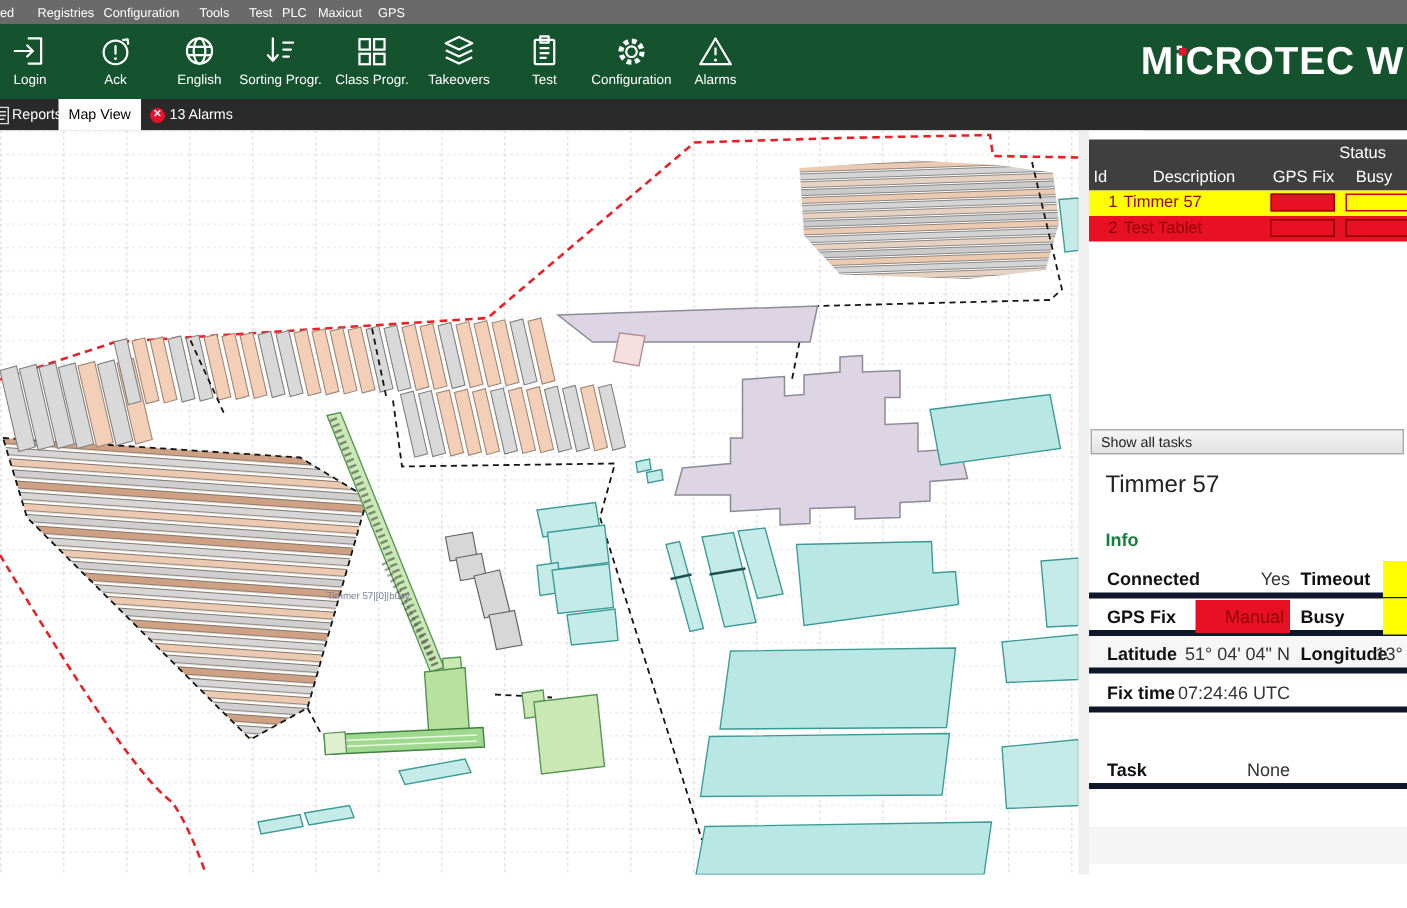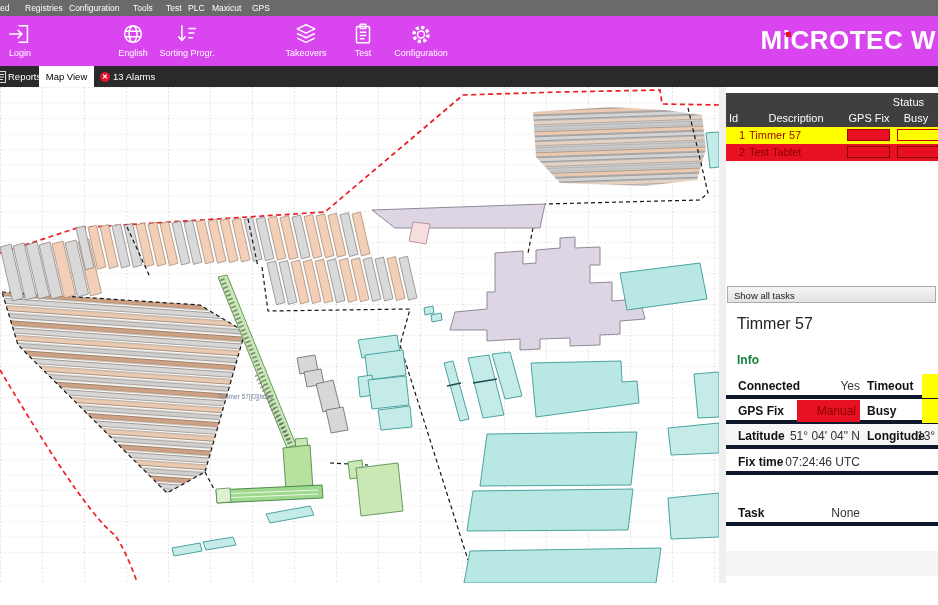--- a/index.html
+++ b/index.html
@@ -2,21 +2,21 @@
 <html><head>
 <meta charset="utf-8">
 <style>
   html,body{margin:0;padding:0;}
   body{width:938px;height:605px;overflow:hidden;position:relative;background:#fff;
        font-family:"Liberation Sans", sans-serif; -webkit-font-smoothing:antialiased;}
   
   .menubar{position:absolute;left:0;top:0;width:938px;height:16px;background:#6a6a6a;}
   .menubar span{position:absolute;top:3px;font-size:8.5px;color:#fff;white-space:nowrap;cursor:default;}
   
-  .toolbar{position:absolute;left:0;top:16px;width:938px;height:50px;background:#d946ef;}
+  .toolbar{position:absolute;left:0;top:16px;width:938px;height:50px;background:#14532d;}
   .titem{position:absolute;top:5px;transform:translateX(-50%);text-align:center;color:#fff;width:92px;}
   .titem svg{display:block;margin:0 auto;}
   .titem .tlabel{display:block;font-size:9px;margin-top:1px;white-space:nowrap;}
   .brand{position:absolute;right:2px;top:9px;font-size:26px;font-weight:bold;color:#fff;
          letter-spacing:.5px;white-space:nowrap;}
   .brand .idot{position:absolute;left:25px;top:7px;width:5px;height:5px;background:#e8112d;}
   
   .tabbar{position:absolute;left:0;top:66px;width:938px;height:21px;background:#2a2a2a;}
   .tab{position:absolute;top:0;height:21px;display:flex;align-items:center;font-size:9.5px;color:#fff;
        white-space:nowrap;box-sizing:border-box;}
@@ -80,36 +80,54 @@
 
 <div class="toolbar">
   <div class="titem" style="left:20px">
     <svg width="26" height="26" viewBox="0 0 28 28" fill="none" stroke="#fff" stroke-width="1.6" stroke-linecap="round" stroke-linejoin="round">
         <path d="M13 5h9v18h-9"></path>
         <path d="M3 14h13"></path>
         <path d="M12 10l4 4-4 4"></path>
       </svg>
     <span class="tlabel">Login</span>
   </div>
+  <div class="titem" style="left:77px">
+    <svg width="26" height="26" viewBox="0 0 28 28" fill="none" stroke="#fff" stroke-width="1.6" stroke-linecap="round" stroke-linejoin="round">
+        <circle cx="14" cy="15" r="8.5"></circle>
+        <path d="M14 10.5v5.5"></path>
+        <circle cx="14" cy="19.5" r="1" fill="#fff" stroke="none"></circle>
+        <path d="M19.5 6l3.2-.4.4 3.2"></path>
+      </svg>
+    <span class="tlabel">Ack</span>
+  </div>
   <div class="titem" style="left:133px">
     <svg width="26" height="26" viewBox="0 0 28 28" fill="none" stroke="#fff" stroke-width="1.6">
         <circle cx="14" cy="14" r="9"></circle>
         <ellipse cx="14" cy="14" rx="4.2" ry="9"></ellipse>
         <path d="M5.3 11h17.4M5.3 17h17.4"></path>
       </svg>
     <span class="tlabel">English</span>
   </div>
   <div class="titem" style="left:187px">
     <svg width="26" height="26" viewBox="0 0 28 28" fill="none" stroke="#fff" stroke-width="1.6" stroke-linecap="round" stroke-linejoin="round">
         <path d="M8.5 5v15.5"></path>
         <path d="M5 17l3.5 4 3.5-4"></path>
         <path d="M16 8h7M16 13h5.5M16 18h4"></path>
       </svg>
     <span class="tlabel">Sorting Progr.</span>
   </div>
+  <div class="titem" style="left:248px">
+    <svg width="26" height="26" viewBox="0 0 28 28" fill="none" stroke="#fff" stroke-width="1.6">
+        <rect x="5" y="5.5" width="7.5" height="7.5"></rect>
+        <rect x="15.5" y="5.5" width="7.5" height="7.5"></rect>
+        <rect x="5" y="16" width="7.5" height="7.5"></rect>
+        <rect x="15.5" y="16" width="7.5" height="7.5"></rect>
+      </svg>
+    <span class="tlabel">Class Progr.</span>
+  </div>
   <div class="titem" style="left:306px">
     <svg width="26" height="26" viewBox="0 0 28 28" fill="none" stroke="#fff" stroke-width="1.6" stroke-linejoin="round">
         <path d="M14 4l9.5 4.5L14 13 4.5 8.5z"></path>
         <path d="M4.5 13.5L14 18l9.5-4.5"></path>
         <path d="M4.5 18.5L14 23l9.5-4.5"></path>
       </svg>
     <span class="tlabel">Takeovers</span>
   </div>
   <div class="titem" style="left:363px">
     <svg width="26" height="26" viewBox="0 0 28 28" fill="none" stroke="#fff" stroke-width="1.6" stroke-linejoin="round">
@@ -118,20 +136,28 @@
         <path d="M10.5 12h7M10.5 15.5h7M10.5 19h5"></path>
       </svg>
     <span class="tlabel">Test</span>
   </div>
   <div class="titem" style="left:421px">
     <svg width="26" height="26" viewBox="0 0 28 28" fill="none" stroke="#fff">
         <circle cx="14" cy="14.5" r="3.8" stroke-width="1.6"></circle>
         <circle cx="14" cy="14.5" r="7.6" stroke-width="3.6" stroke-dasharray="3.4 2.57"></circle>
       </svg>
     <span class="tlabel">Configuration</span>
+  </div>
+  <div class="titem" style="left:477px">
+    <svg width="26" height="26" viewBox="0 0 28 28" fill="none" stroke="#fff" stroke-width="1.6" stroke-linejoin="round">
+        <path d="M14 5L25 23.5H3z"></path>
+        <path d="M14 11.5v5.5"></path>
+        <circle cx="14" cy="20.5" r="1.1" fill="#fff" stroke="none"></circle>
+      </svg>
+    <span class="tlabel">Alarms</span>
   </div>
   <div class="brand">
     <span>MiCROTEC W</span><i class="idot"></i>
   </div>
 </div>
 
 <div class="tabbar">
   <div class="tab tab-reports">
     <svg width="9" height="12" viewBox="0 0 9 12" fill="none" stroke="#ddd" stroke-width="1">
         <rect x="0.5" y="0.5" width="8" height="11"></rect>

